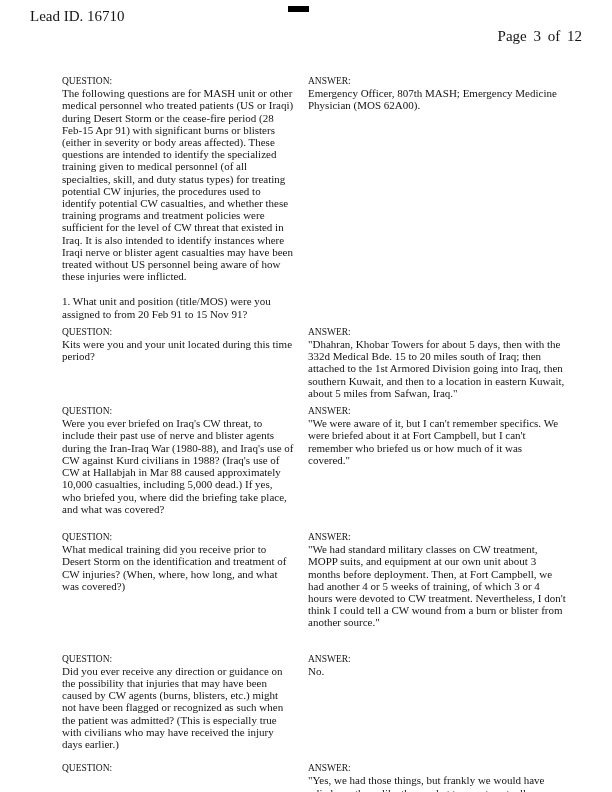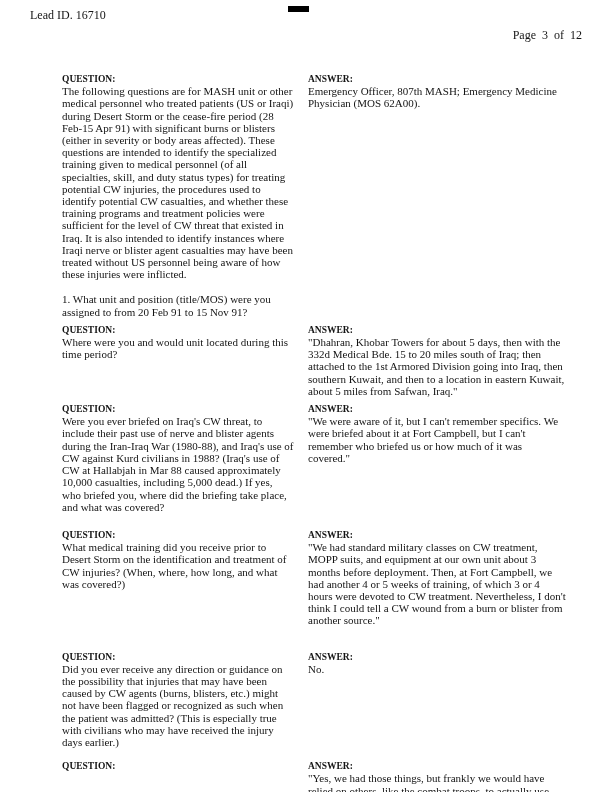--- a/index.html
+++ b/index.html
@@ -12,21 +12,21 @@
     box-sizing: border-box;
     padding: 8px 30px 0 30px;
     overflow: hidden;
     font-family: "Liberation Serif", serif;
     color: #141414;
   }
   .header {
     display: flex;
     justify-content: space-between;
     align-items: flex-start;
-    font-size: 12px;
+    font-size: 15px;
   }
   .page-label { margin-top: 20px; word-spacing: 3px; padding-left: 14px; }
   .redaction {
     position: absolute;
     left: 288px;
     top: 6px;
     width: 21px;
     height: 6px;
     background: #000;
   }
@@ -38,21 +38,21 @@
   .row {
     display: grid;
     grid-template-columns: 232px 1fr;
     column-gap: 14px;
     margin-bottom: 12px;
   }
   .row.mb-sm { margin-bottom: 6px; }
   .row.mb-md { margin-bottom: 16px; }
   .row.mb-lg { margin-bottom: 24px; }
   .q-label, .a-label {
-    font-weight: bold;
+    font-weight: normal;
     font-size: 9.5px;
     line-height: 12.2px;
     margin: 0;
   }
   .q-text, .a-text, .q-item {
     font-size: 11px;
     line-height: 12.2px;
     margin: 0;
   }
   .q-item { margin-top: 13px; }
@@ -78,21 +78,21 @@
       </div>
       <div>
         <p class="a-label">ANSWER:</p>
         <p class="a-text">Emergency Officer, 807th MASH;  Emergency Medicine Physician (MOS 62A00).</p>
       </div>
     </div>
 
     <div class="row mb-sm">
       <div>
         <p class="q-label">QUESTION:</p>
-        <p class="q-text">Where were you and would unit located during this time period?</p>
+        <p class="q-text">Kits were you and your unit located during this time period?</p>
       </div>
       <div>
         <p class="a-label">ANSWER:</p>
         <p class="a-text">"Dhahran, Khobar Towers for about 5 days, then with the 332d Medical Bde. 15 to 20 miles south of Iraq; then attached to the 1st Armored Division going into Iraq, then southern Kuwait, and then to a location in eastern Kuwait, about 5 miles from Safwan, Iraq."</p>
       </div>
     </div>
 
     <div class="row mb-md">
       <div>
         <p class="q-label">QUESTION:</p>

